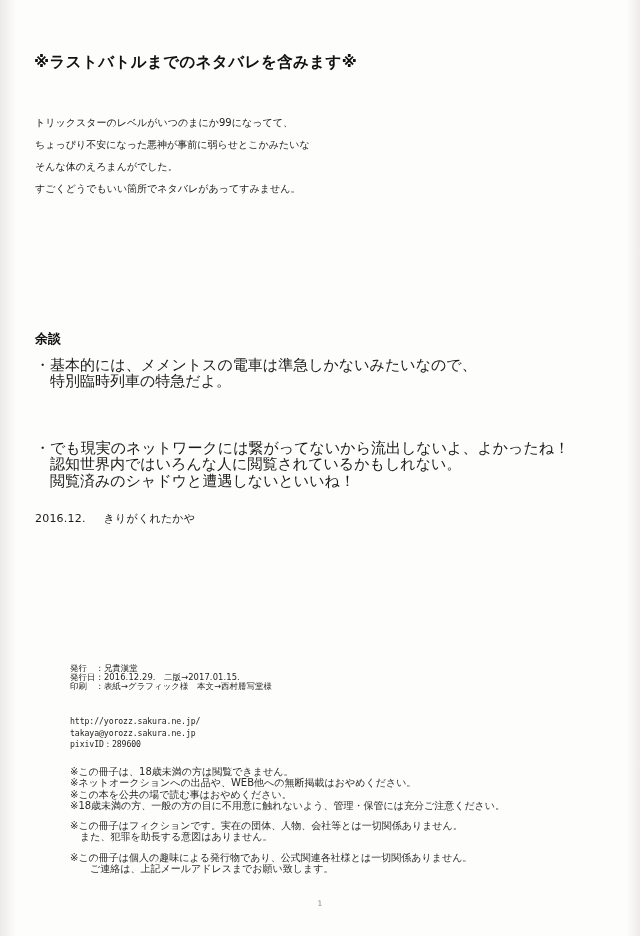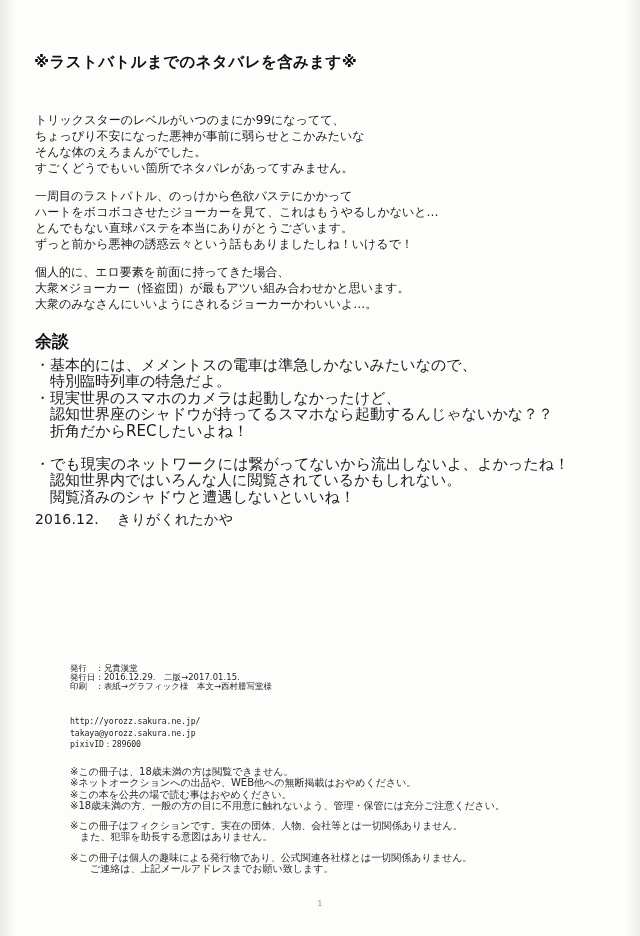--- a/index.html
+++ b/index.html
@@ -50,54 +50,54 @@
     top: 52px;
     font-size: 15.5px;
     font-weight: bold;
     letter-spacing: 0.4px;
     color: #111111;
     white-space: nowrap;
   }
   .para {
     position: absolute;
     left: 1px;
-    font-size: 12px;
-    line-height: 16px;
+    font-size: 10px;
+    line-height: 22px;
     color: #1a1a1a;
     white-space: pre-line;
   }
   .p1 { top: 112px; }
   .p2 { top: 188px; }
   .p3 { top: 264px; }
 
   .afterword-title {
     position: absolute;
     left: 1px;
     top: 330px;
-    font-size: 17px;
+    font-size: 13px;
     font-weight: bold;
     color: #111111;
   }
   .bullet {
     position: absolute;
     left: 1px;
     font-size: 15px;
     line-height: 16.4px;
     color: #1a1a1a;
     white-space: pre-line;
   }
   .b1 { top: 357px; }
   .b2 { top: 390px; }
-  .b3 { top: 440px; margin-top: 16px; }
+  .b3 { top: 440px; }
 
   .signature {
     position: absolute;
     left: 1px;
     top: 511px;
-    font-size: 14px;
+    font-size: 11px;
     color: #1a1a1a;
     letter-spacing: 0.2px;
   }
   .signature .date { margin-right: 18px; }
 
   .colophon {
     position: absolute;
     left: 36px;
     top: 664px;
     font-size: 8.4px;
@@ -143,35 +143,25 @@
 
 <div class="page">
   <div class="content">
 
     <div class="heading">※ラストバトルまでのネタバレを含みます※</div>
 
     <div class="para p1">トリックスターのレベルがいつのまにか99になってて、
 ちょっぴり不安になった悪神が事前に弱らせとこかみたいな
 そんな体のえろまんがでした。
 すごくどうでもいい箇所でネタバレがあってすみません。</div>
-    <div class="para p2">一周目のラストバトル、のっけから色欲バステにかかって
-ハートをボコボコさせたジョーカーを見て、これはもうやるしかないと…
-とんでもない直球バステを本当にありがとうございます。
-ずっと前から悪神の誘惑云々という話もありましたしね！いけるで！</div>
-    <div class="para p3">個人的に、エロ要素を前面に持ってきた場合、
-大衆×ジョーカー（怪盗団）が最もアツい組み合わせかと思います。
-大衆のみなさんにいいようにされるジョーカーかわいいよ…。</div>
 
     <div class="afterword-title">余談</div>
 
     <div class="bullet b1">・基本的には、メメントスの電車は準急しかないみたいなので、
 　特別臨時列車の特急だよ。</div>
-    <div class="bullet b2">・現実世界のスマホのカメラは起動しなかったけど、
-　認知世界座のシャドウが持ってるスマホなら起動するんじゃないかな？？
-　折角だからRECしたいよね！</div>
     <div class="bullet b3">・でも現実のネットワークには繋がってないから流出しないよ、よかったね！
 　認知世界内ではいろんな人に閲覧されているかもしれない。
 　閲覧済みのシャドウと遭遇しないといいね！</div>
 
     <div class="signature">
       <span class="date">2016.12.</span><span>きりがくれたかや</span>
     </div>
 
     <div class="colophon">発行　：兄貴漢堂
 発行日：2016.12.29.　二版→2017.01.15.

